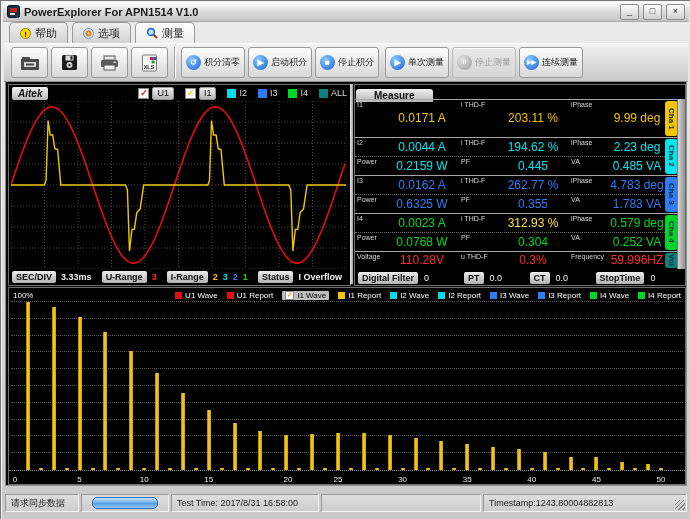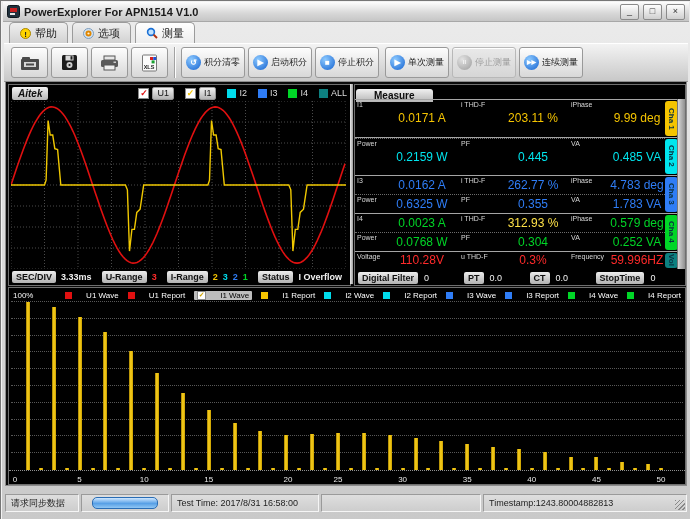--- a/index.html
+++ b/index.html
@@ -63,21 +63,21 @@
   .vtab{width:13px;margin:1px 0;border-radius:3px;display:flex;align-items:center;justify-content:center;
         writing-mode:vertical-rl;font-size:8px;color:#083040;font-weight:bold;letter-spacing:0;}
   .mscroll{position:absolute;right:0;top:14px;bottom:16px;width:7px;background:linear-gradient(90deg,#d6d6d6,#8f8f8f);border-left:1px solid #777;}
   .mfoot{position:absolute;left:0;right:0;bottom:0;height:15px;display:flex;align-items:center;gap:6px;
          padding:0 3px;font-size:9px;color:#f2f2f2;}
   .mfoot .fv{min-width:34px;}
   
   .hlegend{height:14px;display:flex;align-items:center;padding:0 4px;gap:9px;font-size:8px;color:#fff;}
   .hmax{color:#f5f5f5;}
   .litems{display:flex;align-items:center;gap:9px;margin-left:auto;}
-  .litem{display:flex;align-items:center;gap:14px;white-space:nowrap;}
+  .litem{display:flex;align-items:center;gap:3px;white-space:nowrap;}
   .litem .lsq{width:7px;height:7px;}
   .litem.checked{background:#bdbdbd;color:#000;padding:0 3px;border-radius:1px;}
   .lchk{width:7px;height:7px;background:#fff;border:1px solid #8a8a8a;color:#cfa400;font-size:7px;line-height:6px;font-weight:bold;text-align:center;}
   .hplot{position:absolute;left:0;right:0;top:14px;bottom:13px;border-bottom:1px dotted #8f8f8f;}
   .gline{position:absolute;left:2px;right:2px;border-top:1px dotted #585858;height:0;}
   .hbar{position:absolute;bottom:0;width:4px;background:linear-gradient(90deg,#a07e00,#ffd41e 45%,#c79e00);}
   .haxis{position:absolute;left:0;right:0;bottom:0;height:12px;}
   .htick{position:absolute;bottom:0;transform:translateX(-50%);font-size:8px;color:#e8e8e8;}
   
   .status{position:absolute;left:4px;right:4px;bottom:8px;height:18px;display:flex;gap:2px;}
@@ -288,20 +288,28 @@
                 <span class="minilab" style="width: 36px;">i THD-F</span>
                 <span class="mval" style="color: rgb(245, 196, 0); width: 72px;">203.11 %</span>
                 <span class="minilab" style="width: 38px;">iPhase</span>
                 <span class="mval" style="color: rgb(245, 196, 0); flex: 1 1 0%;">9.99 deg</span>
               </div>
             </div>
             <div class="vtab" style="background: rgb(245, 196, 0);">Cha 1</div>
           </div>
           <div class="mgroup">
             <div class="mrows">
+              <div class="mrow">
+                <span class="minilab" style="width: 28px;">I2</span>
+                <span class="mval" style="color: rgb(0, 229, 238); width: 74px;">0.0044 A</span>
+                <span class="minilab" style="width: 36px;">i THD-F</span>
+                <span class="mval" style="color: rgb(0, 229, 238); width: 72px;">194.62 %</span>
+                <span class="minilab" style="width: 38px;">iPhase</span>
+                <span class="mval" style="color: rgb(0, 229, 238); flex: 1 1 0%;">2.23 deg</span>
+              </div>
               <div class="mrow dotted">
                 <span class="minilab" style="width: 28px;">Power</span>
                 <span class="mval" style="color: rgb(0, 229, 238); width: 74px;">0.2159 W</span>
                 <span class="minilab" style="width: 36px;">PF</span>
                 <span class="mval" style="color: rgb(0, 229, 238); width: 72px;">0.445</span>
                 <span class="minilab" style="width: 38px;">VA</span>
                 <span class="mval" style="color: rgb(0, 229, 238); flex: 1 1 0%;">0.485 VA</span>
               </div>
             </div>
             <div class="vtab" style="background: rgb(0, 229, 238);">Cha 2</div>

